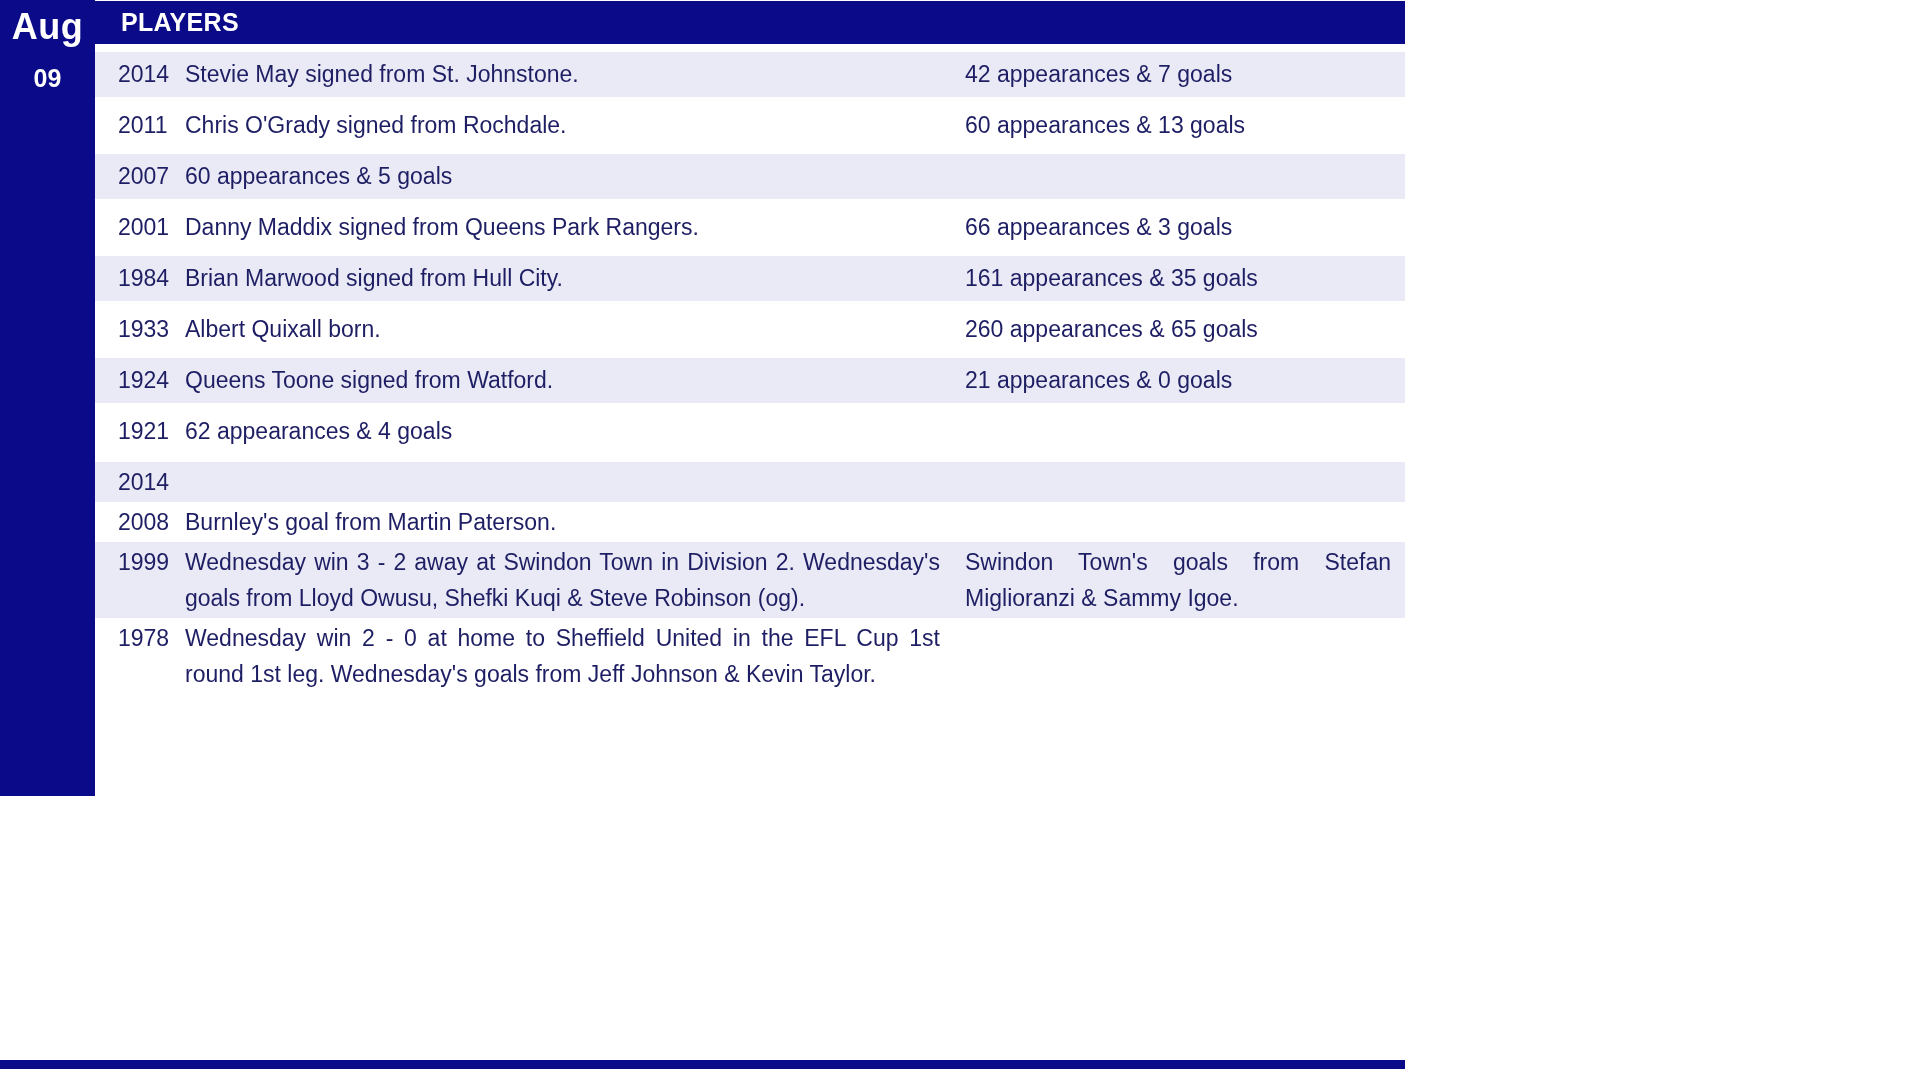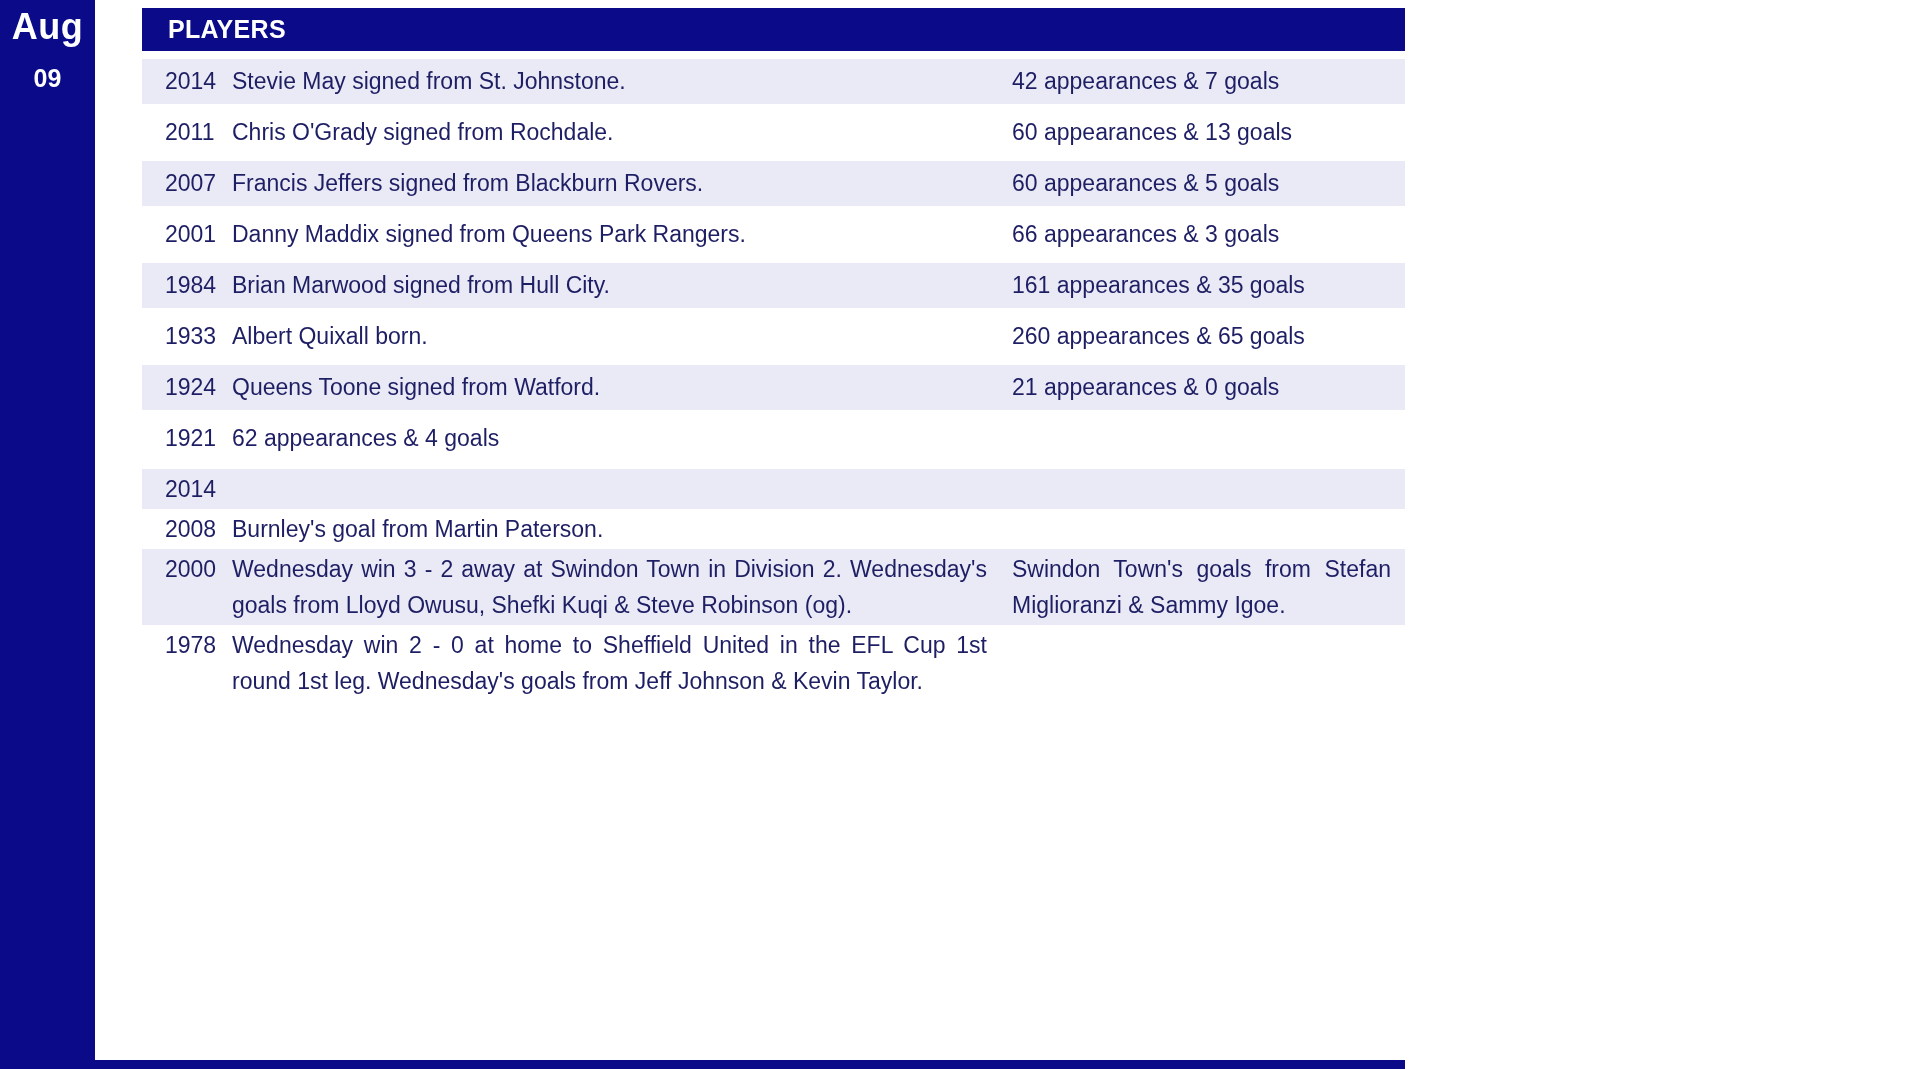--- a/index.html
+++ b/index.html
@@ -10,28 +10,28 @@
   *{ box-sizing:border-box; margin:0; padding:0; }
   html,body{ background:#ffffff; }
   body{
     width:1918px; height:1069px;
     position:relative; overflow:hidden;
     font-family:"Liberation Sans", sans-serif;
     color:var(--ink);
   }
   .sidebar{
     position:absolute; left:0; top:0;
-    width:95px; height:1069px;
+    width:95px; height:796px;
     background:var(--navy);
     color:#ffffff; text-align:center;
   }
   .month{ font-size:36px; font-weight:700; padding-top:6px; letter-spacing:0.5px; }
   .day{ font-size:25px; font-weight:700; padding-top:16px; }
   .content{
-    position:absolute; left:95px; top:8px; width:1310px;padding-left:47px;
+    position:absolute; left:95px; top:1px; width:1310px;
   }
   .section-header{
     background:var(--navy); color:#ffffff;
     height:43px; line-height:43px;
     font-size:25px; font-weight:700;
     padding-left:26px; letter-spacing:0.3px;
   }
   .matches-header{ margin-top:10px; }
   #players-rows{ margin-top:5px; }
   .player-row{
@@ -81,21 +81,20 @@
           <div class="event">Stevie May signed from St. Johnstone.</div>
           <div class="stats">42 appearances &amp; 7 goals</div>
         </div>
         <div class="player-row">
           <div class="year">2011</div>
           <div class="event">Chris O'Grady signed from Rochdale.</div>
           <div class="stats">60 appearances &amp; 13 goals</div>
         </div>
         <div class="player-row alt">
           <div class="year">2007</div>
-          <div class="event">Francis Jeffers signed from Blackburn Rovers.</div>
           <div class="stats">60 appearances &amp; 5 goals</div>
         </div>
         <div class="player-row">
           <div class="year">2001</div>
           <div class="event">Danny Maddix signed from Queens Park Rangers.</div>
           <div class="stats">66 appearances &amp; 3 goals</div>
         </div>
         <div class="player-row alt">
           <div class="year">1984</div>
           <div class="event">Brian Marwood signed from Hull City.</div>
@@ -120,21 +119,21 @@
     <div id="matches-rows">
         <div class="match-row alt">
           <div class="year">2014</div>
           <div class="opponent"></div>
         </div>
         <div class="match-row">
           <div class="year">2008</div>
           <div class="opponent">Burnley's goal from Martin Paterson.</div>
         </div>
         <div class="match-row alt">
-          <div class="year">2000</div>
+          <div class="year">1999</div>
           <div class="event">Wednesday win 3 - 2 away at Swindon Town in Division 2. Wednesday's goals from Lloyd Owusu, Shefki Kuqi &amp; Steve Robinson (og).</div>
           <div class="opponent">Swindon Town's goals from Stefan Miglioranzi &amp; Sammy Igoe.</div>
         </div>
         <div class="match-row">
           <div class="year">1978</div>
           <div class="event">Wednesday win 2 - 0 at home to Sheffield United in the EFL Cup 1st round 1st leg. Wednesday's goals from Jeff Johnson &amp; Kevin Taylor.</div>
           <div class="opponent"></div>
         </div>
       </div>
   </main>

